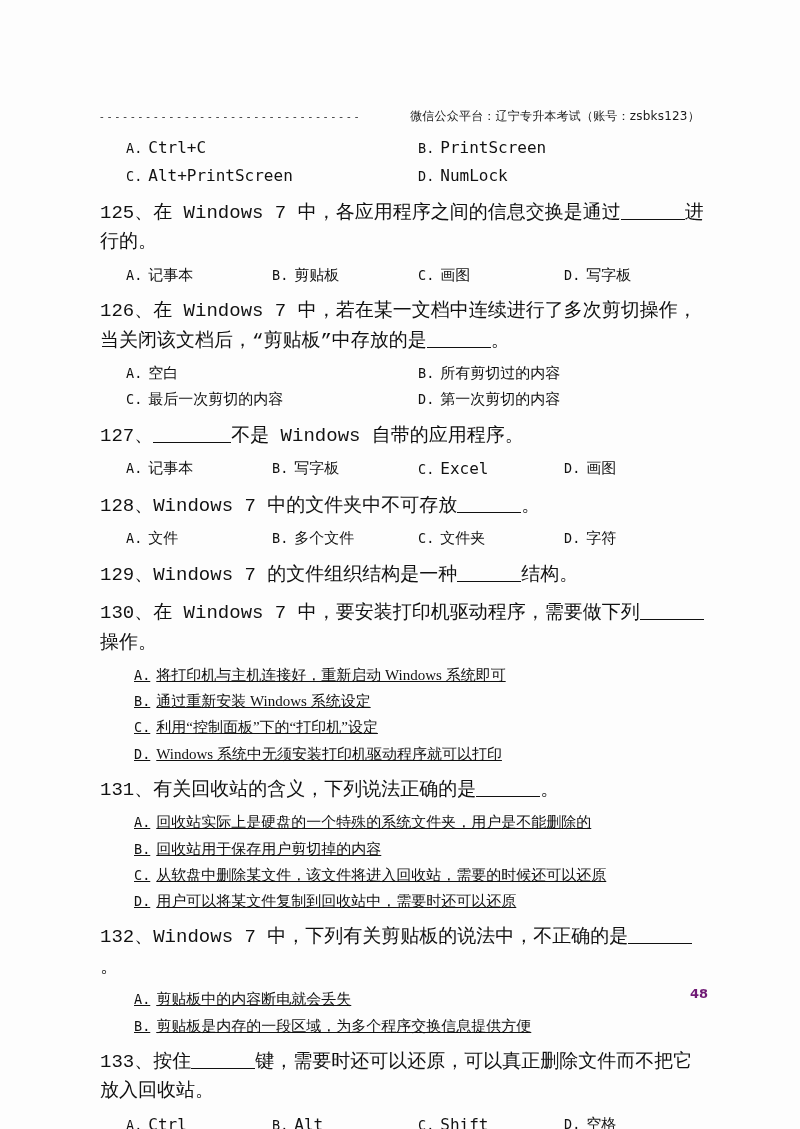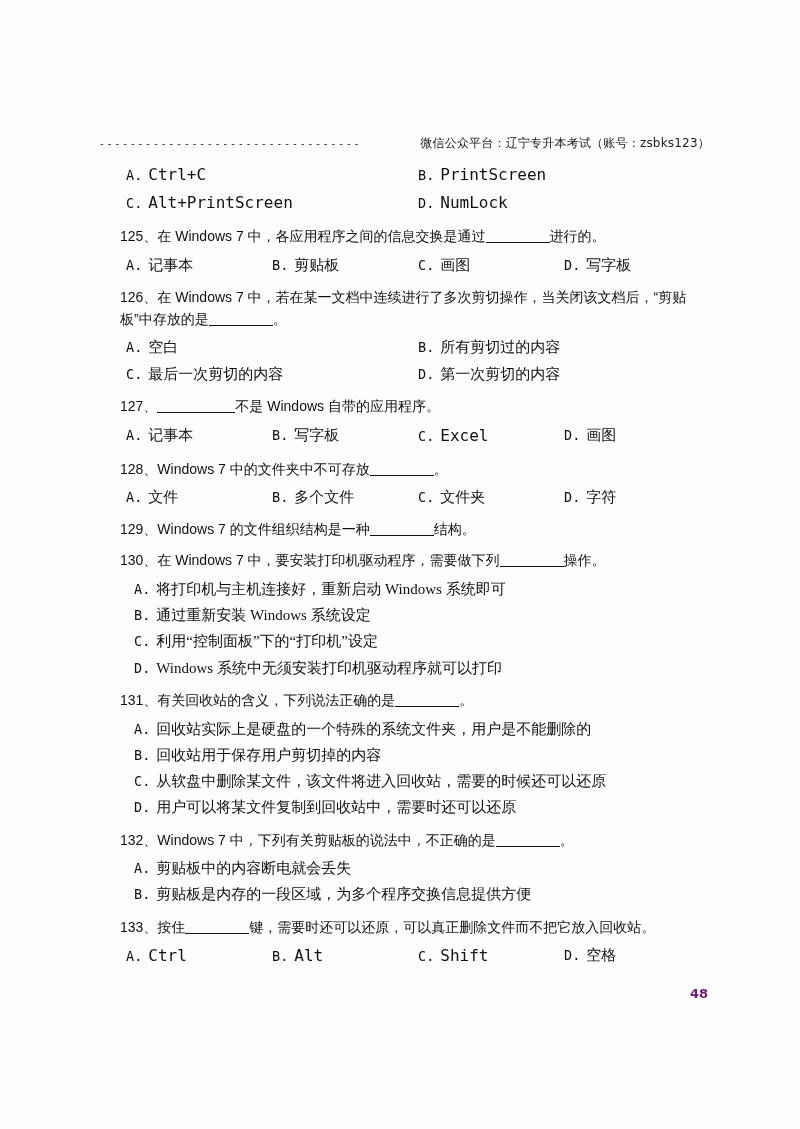--- a/index.html
+++ b/index.html
@@ -40,36 +40,34 @@
     flex: 0 0 auto;
     letter-spacing: 0.5px;
     font-family: "Liberation Sans", sans-serif;
     font-size: 11px;
     color: #333;
     overflow: hidden;
     width: 300px;
   }
   .header-title {
     flex: 1 1 auto;
-    text-align: right;
+    text-align: center;
     font-family: "DejaVu Sans", sans-serif;
     font-size: 12px;
     letter-spacing: 0.2px;
-    margin-top: 27px;
   }
   .q {
     margin-top: 9px;
     font-size: 15px;
     line-height: 1.5;
   }
   .q-stem {
-    font-family: Liberation Sans, sans-serif;
-    font-size: 14px;
+    font-family: Liberation Mono, monospace;
+    font-size: 19px;
     line-height: 1.55;
-    margin-left: 20px;
   }
   .mono {
     font-family: "DejaVu Sans Mono", monospace;
     font-size: 16px;
   }
   .opts {
     display: flex;
     flex-wrap: wrap;
     margin-top: 4px;
     padding-left: 26px;
@@ -81,21 +79,21 @@
     font-size: 15px;
     line-height: 1.75;
     white-space: nowrap;
   }
   .opt .lab {
     font-family: "DejaVu Sans Mono", monospace;
     font-size: 13.5px;
     margin-right: 6px;
   }
   .opts.cols1 .opt { white-space: normal; }
-  .opts.indent2 { padding-left: 34px; }
+  .opts.indent2 { padding-left: 34px; text-decoration: underline; }
   .blank {
     display: inline-block;
     border-bottom: 1px solid #111;
     min-width: 64px;
     height: 0.95em;
     vertical-align: -2px;
   }
   .blank.long { min-width: 78px; }
   .pageno {
     position: absolute;

